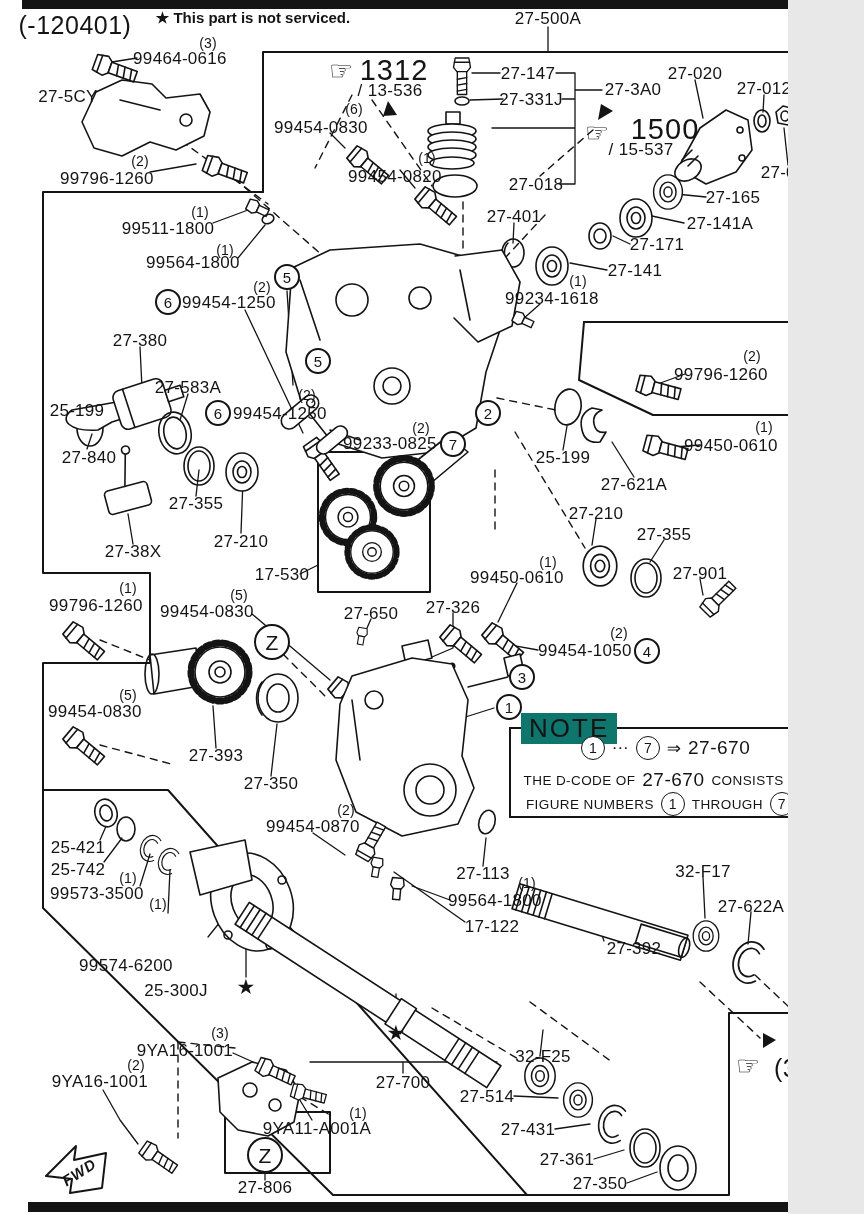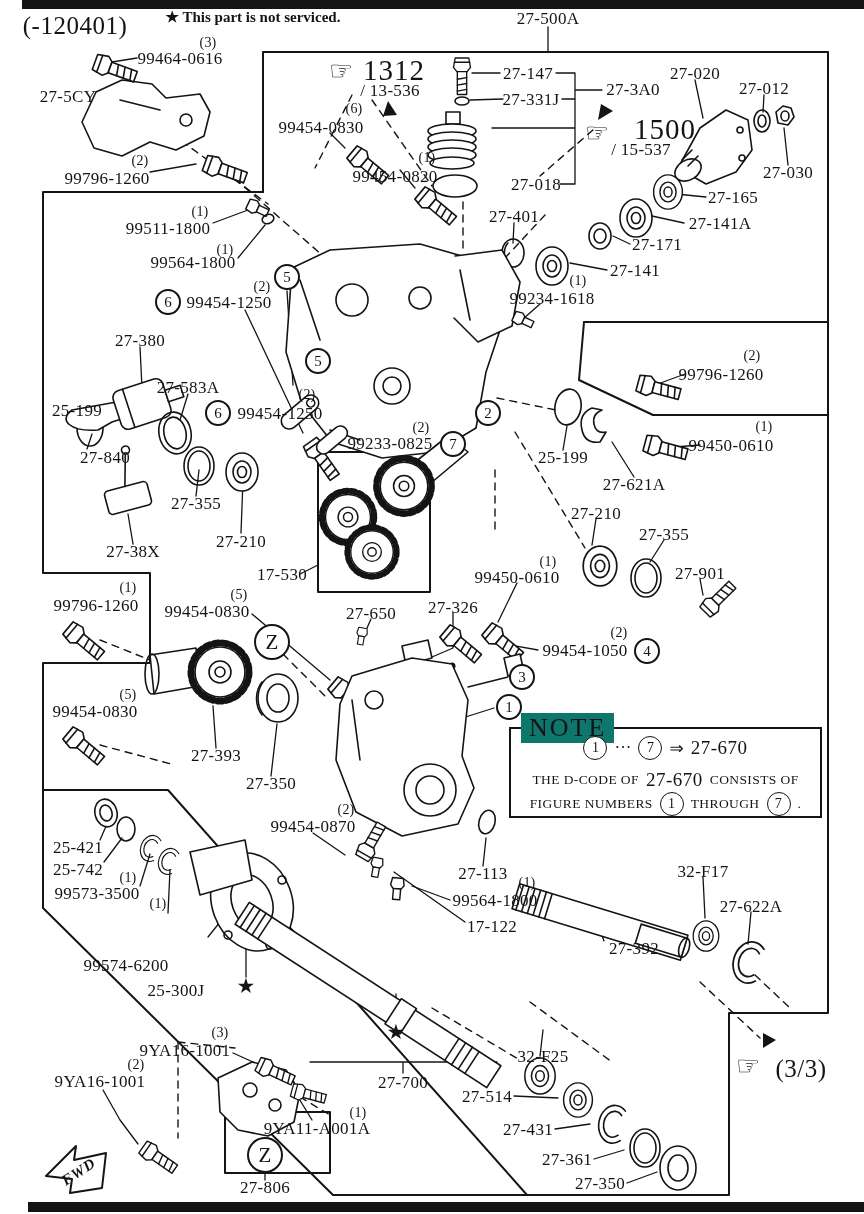--- a/index.html
+++ b/index.html
@@ -1,17 +1,17 @@
 <!DOCTYPE html>
 <html><head>
 <meta charset="utf-8">
 <style>
   html,body{margin:0;padding:0;background:#e8e8e8;}
-  #stage{position:relative;width:864px;height:1214px;background:#fff;overflow:hidden;
-         font-family:Liberation Serif, serif;color:#141414;}
+  #stage{position:relative;width:788px;height:1214px;background:#fff;overflow:hidden;
+         font-family:Liberation Sans, sans-serif;color:#141414;}
   #lineart{position:absolute;left:0;top:0;}
   #ann-layer{position:absolute;left:0;top:0;width:100%;height:100%;}
   .ann{position:absolute;transform:translate(-50%,-50%);white-space:nowrap;color:#141414;line-height:1;}
   .md{font-size:17px;letter-spacing:.3px;}
   .sm{font-size:14px;letter-spacing:.2px;}
   .lg{font-size:25px;letter-spacing:.5px;}
   .xl{font-size:29px;letter-spacing:1px;}
   .note{font-size:15px;font-weight:bold;text-align:right;}
   .hand{font-size:27px;}
   .star{font-size:21px;}
@@ -396,21 +396,21 @@
       <div class="ann md" style="left: 168px; top: 228px;">99511-1800</div>
       <div class="ann sm" style="left: 225px; top: 250px;">(1)</div>
       <div class="ann md" style="left: 193px; top: 262px;">99564-1800</div>
       <div class="ann sm" style="left: 262px; top: 287px;">(2)</div>
       <div class="ann md" style="left: 229px; top: 302px;">99454-1250</div>
       <div class="ann sm" style="left: 752px; top: 356px;">(2)</div>
       <div class="ann md" style="left: 721px; top: 374px;">99796-1260</div>
       <div class="ann md" style="left: 77px; top: 410px;">25-199</div>
       <div class="ann md" style="left: 140px; top: 340px;">27-380</div>
       <div class="ann md" style="left: 188px; top: 387px;">27-583A</div>
-      <div class="ann md" style="left: 105px; top: 457px;">27-840</div>
+      <div class="ann md" style="left: 89px; top: 457px;">27-840</div>
       <div class="ann sm" style="left: 307px; top: 395px;">(2)</div>
       <div class="ann md" style="left: 280px; top: 413px;">99454-1250</div>
       <div class="ann sm" style="left: 421px; top: 428px;">(2)</div>
       <div class="ann md" style="left: 390px; top: 443px;">99233-0825</div>
       <div class="ann md" style="left: 196px; top: 503px;">27-355</div>
       <div class="ann md" style="left: 241px; top: 541px;">27-210</div>
       <div class="ann md" style="left: 133px; top: 551px;">27-38X</div>
       <div class="ann md" style="left: 282px; top: 574px;">17-530</div>
       <div class="ann md" style="left: 563px; top: 457px;">25-199</div>
       <div class="ann md" style="left: 634px; top: 484px;">27-621A</div>

